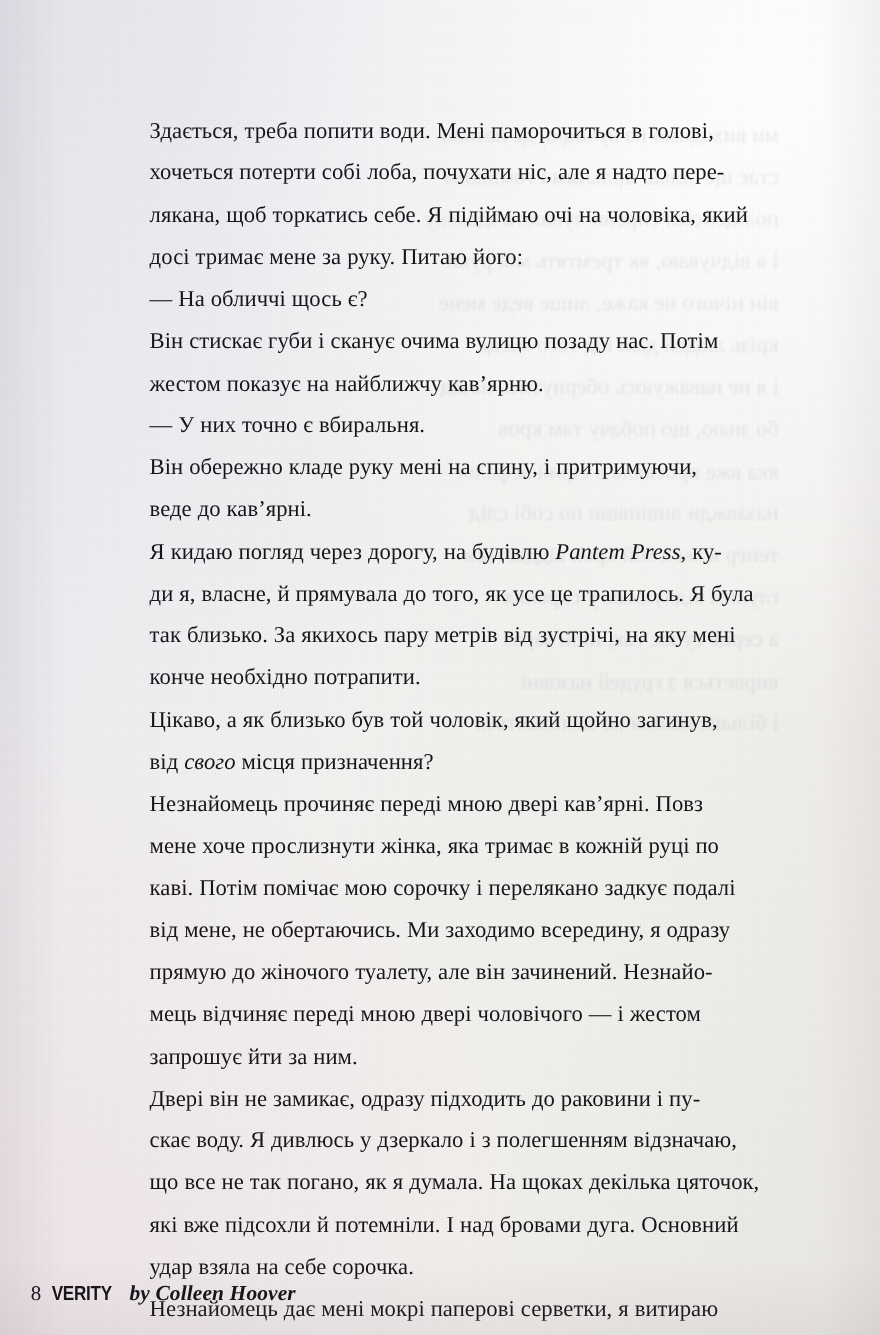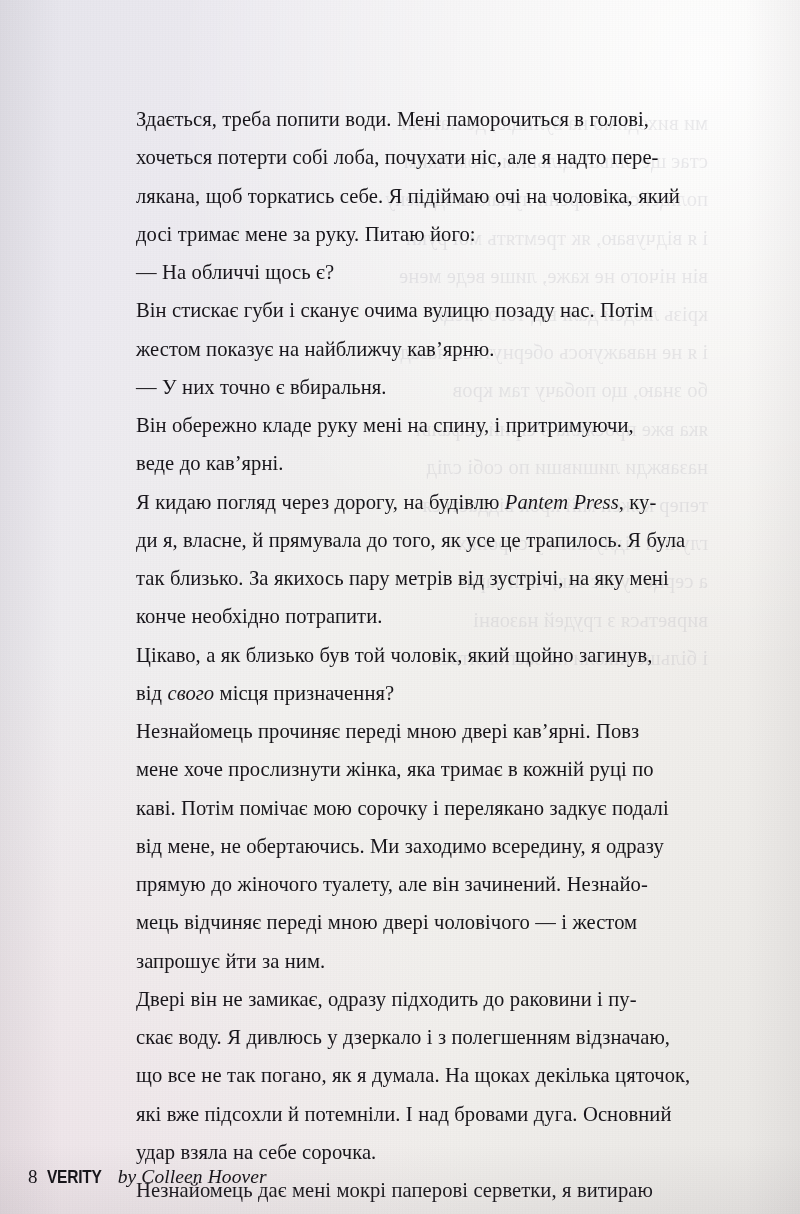--- a/index.html
+++ b/index.html
@@ -118,20 +118,21 @@
     transform-origin: left center;
     margin-left: 9px;
     margin-right: 1px;
   }
   .footer .byline {
     font-family: "Liberation Serif", "DejaVu Serif", serif;
     font-style: italic;
     font-size: 19.5px;
     letter-spacing: .1px;
     margin-left: 5px;
+    font-weight: bold;
   }
 </style>
 </head>
 <body>
 
 <div class="page">
 
   <div class="showthrough" id="showthrough">
       <p>ми виходимо на вулицю, де натовп</p>
       <p>стає ще більш щільним і гомінким</p>

